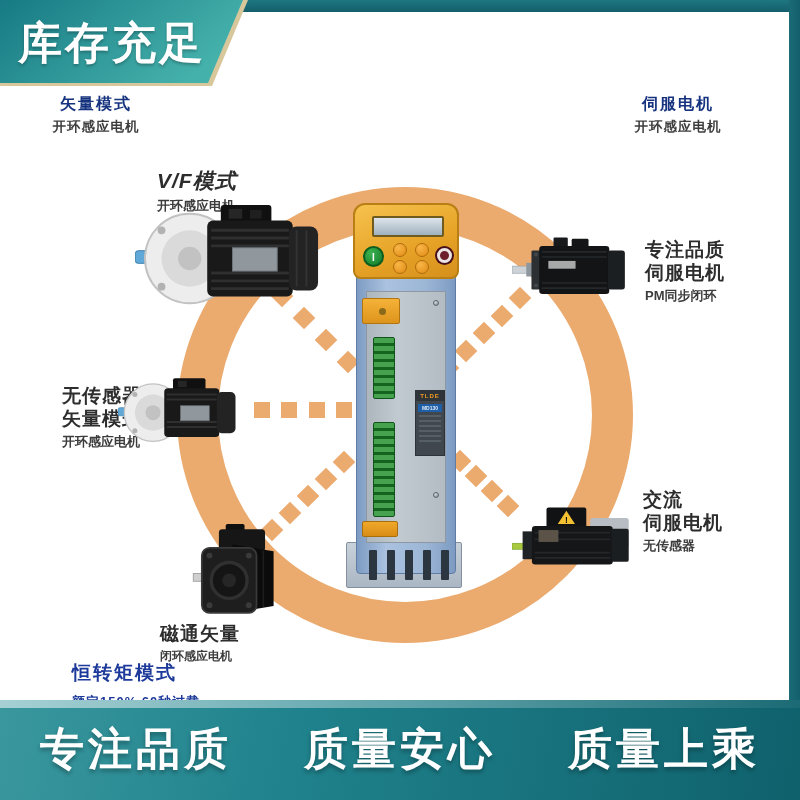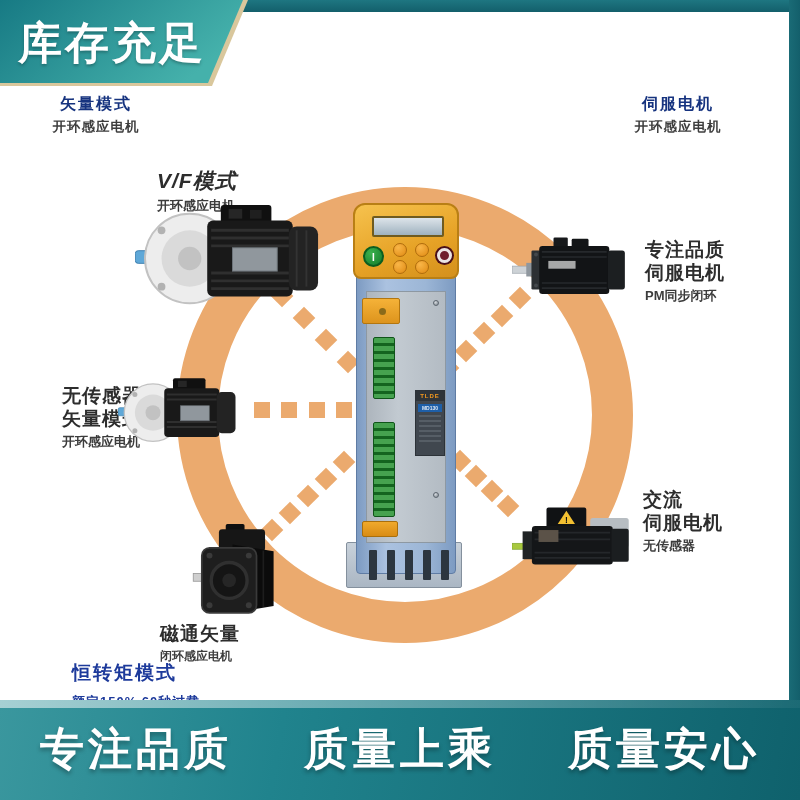--- a/index.html
+++ b/index.html
@@ -321,18 +321,18 @@
       <div class="btn btn-o" style="left:60px; top:38px;"></div>
       <div class="btn btn-o" style="left:38px; top:55px;"></div>
       <div class="btn btn-o" style="left:60px; top:55px;"></div>
       <div class="btn btn-stop"></div>
     </div>
   </div>
 
   <div class="footer">
     <div class="slogans">
       <span>专注品质</span>
+      <span>质量安心</span>
       <span>质量上乘</span>
-      <span>质量安心</span>
     </div>
   </div>
 
 </div>
 
 </body></html>

